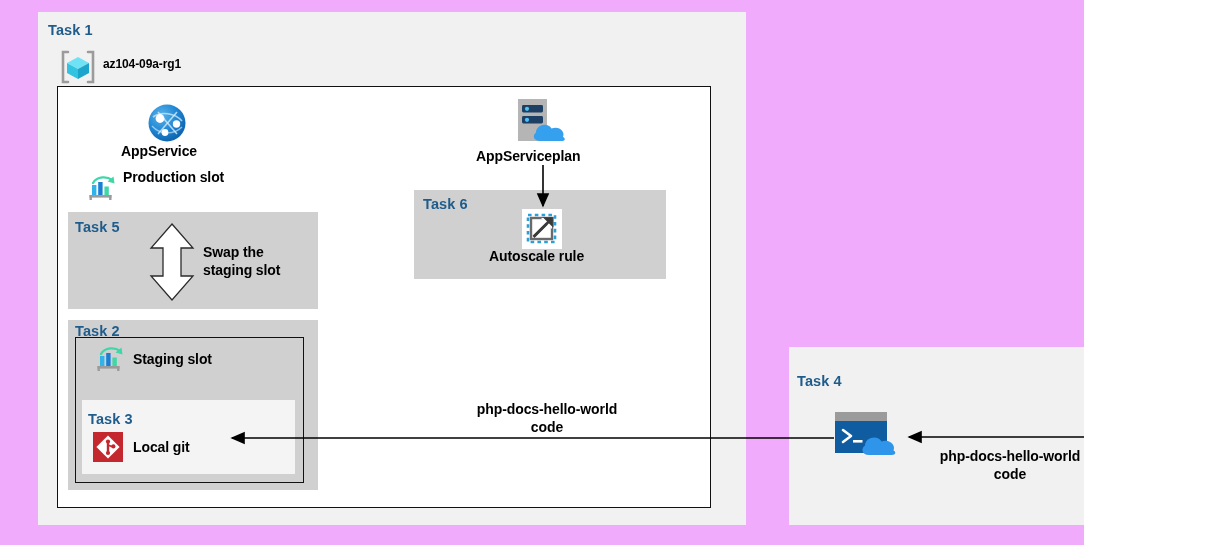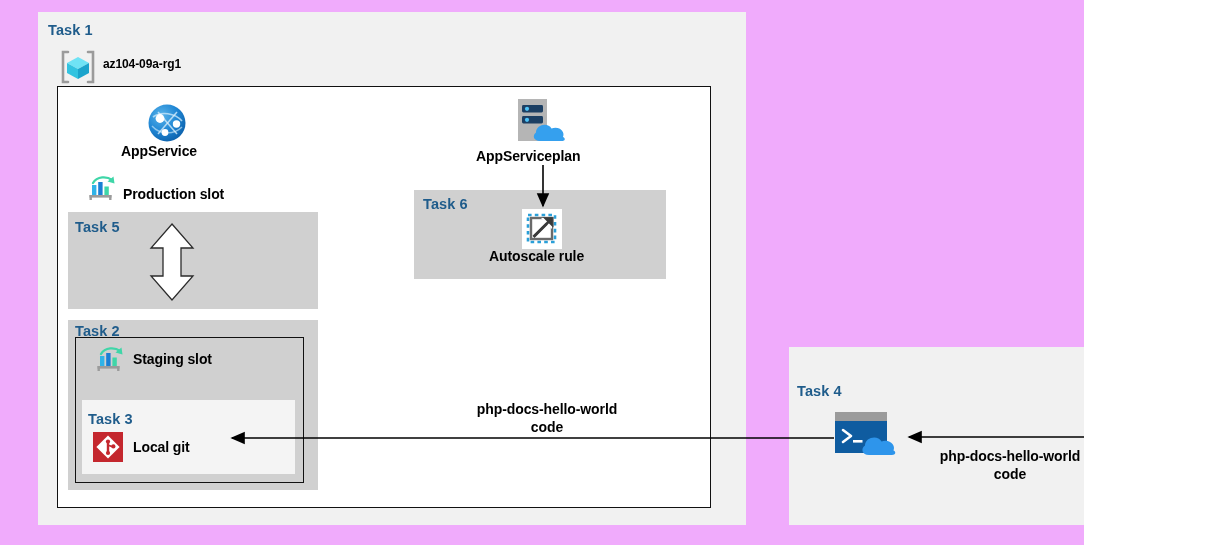--- a/index.html
+++ b/index.html
@@ -112,30 +112,31 @@
       <path d="M5 8 C9 1, 19 1, 24 5" fill="none" stroke="#3fd6a8" stroke-width="2.3" stroke-linecap="round"></path>
       <polygon points="25.5,1.5 26.5,8.5 19.5,6.5" fill="#3fd6a8"></polygon>
       <rect x="4" y="10" width="4.4" height="10" fill="#2fb3e8"></rect>
       <rect x="10.2" y="7" width="4.4" height="13" fill="#1a7fd4"></rect>
       <rect x="16.4" y="11.5" width="4.4" height="8.5" fill="#3fd6a8"></rect>
       <rect x="1.5" y="20" width="22" height="2.6" fill="#9b9b9b"></rect>
       <rect x="1.5" y="20" width="2.4" height="5" fill="#9b9b9b"></rect>
       <rect x="21.1" y="20" width="2.4" height="5" fill="#9b9b9b"></rect>
     </svg>
   </div>
-  <div class="node-label" style="left:123px; top:186px;text-align:right;">Production slot</div>
+  <div class="node-label" style="left:123px; top:169px;text-align:right;">Production slot</div>
 
   <div class="box" id="task5-box"></div>
   <div class="task-label" style="left:75px; top:219px;text-align:center;">Task 5</div>
 
   <div class="icon" style="left:146px; top:222px; width:52px; height:80px;">
     <svg width="52" height="80" viewBox="0 0 52 80">
       <polygon points="26,2 47,26 35,26 35,54 47,54 26,78 5,54 17,54 17,26 5,26" fill="#ffffff" stroke="#2b2b2b" stroke-width="1.3" stroke-linejoin="miter"></polygon>
     </svg>
   </div>
+  <div class="node-label multi" style="left:203px; top:244px; width:110px; text-align:left;"><span>Swap the</span><br><span>staging slot</span></div>
 
   <div class="box" id="task2-box"></div>
   <div class="task-label" style="left:75px; top:323px;">Task 2</div>
   <div class="box" id="task2-inner"></div>
 
   <div class="icon" style="left:96px; top:346px; width:30px; height:26px;">
     <svg width="30" height="26" viewBox="0 0 30 26">
       <path d="M5 8 C9 1, 19 1, 24 5" fill="none" stroke="#3fd6a8" stroke-width="2.3" stroke-linecap="round"></path>
       <polygon points="25.5,1.5 26.5,8.5 19.5,6.5" fill="#3fd6a8"></polygon>
       <rect x="4" y="10" width="4.4" height="10" fill="#2fb3e8"></rect>
@@ -194,21 +195,21 @@
       <polygon points="31.5,8 31.5,18.5 21,8" fill="#3a3a3a"></polygon>
       <rect x="9" y="9" width="21" height="21" fill="none" stroke="#6a6a6a" stroke-width="2.4"></rect>
       <path d="M19 9 L30 9 L30 20" fill="#ffffff" stroke="none"></path>
       <path d="M11.6 27.8 L28.5 10.9" stroke="#3a3a3a" stroke-width="2.7" fill="none"></path>
       <polygon points="30.8,8.2 30.8,18.2 20.8,8.2" fill="#3a3a3a"></polygon>
     </svg>
   </div>
   <div class="node-label" style="left:489px; top:248px;">Autoscale rule</div>
 
   <div class="box" id="task4-box"></div>
-  <div class="task-label" style="left:797px; top:383px;">Task 4</div>
+  <div class="task-label" style="left:797px; top:373px;">Task 4</div>
 
   <div class="icon" style="left:833px; top:410px; width:66px; height:50px;">
     <svg width="66" height="50" viewBox="0 0 66 50">
       <rect x="2" y="2" width="52" height="9" fill="#9b9b9b"></rect>
       <rect x="2" y="11" width="52" height="32" fill="#0f5ca0"></rect>
       <path d="M10 20 L18 26 L10 32" fill="none" stroke="#ffffff" stroke-width="2.6" stroke-linecap="round" stroke-linejoin="round"></path>
       <rect x="20" y="30" width="9.5" height="2.6" fill="#ffffff"></rect>
       <path d="M36 45 C29 45, 27.5 38.5, 32 35.5 C32 27, 45 24.5, 48.5 31.5 C56.5 28.5, 63 35, 60.5 40.5 C63.5 42, 62.5 45, 59 45 Z" fill="#2e95eb"></path>
     </svg>
   </div>

